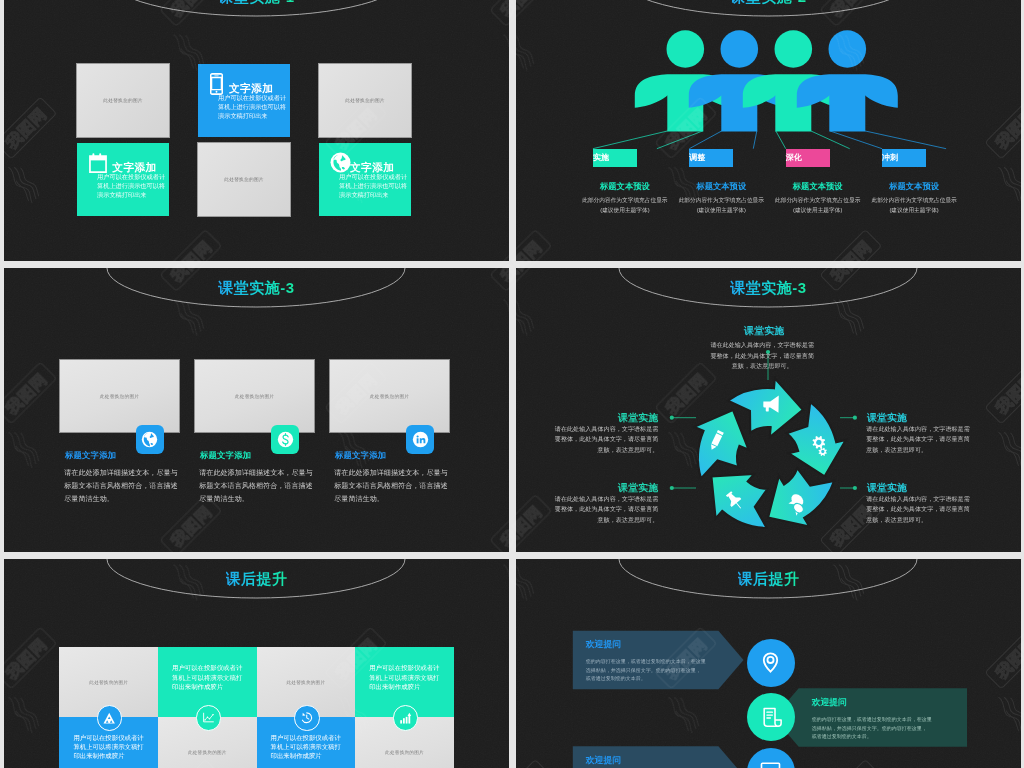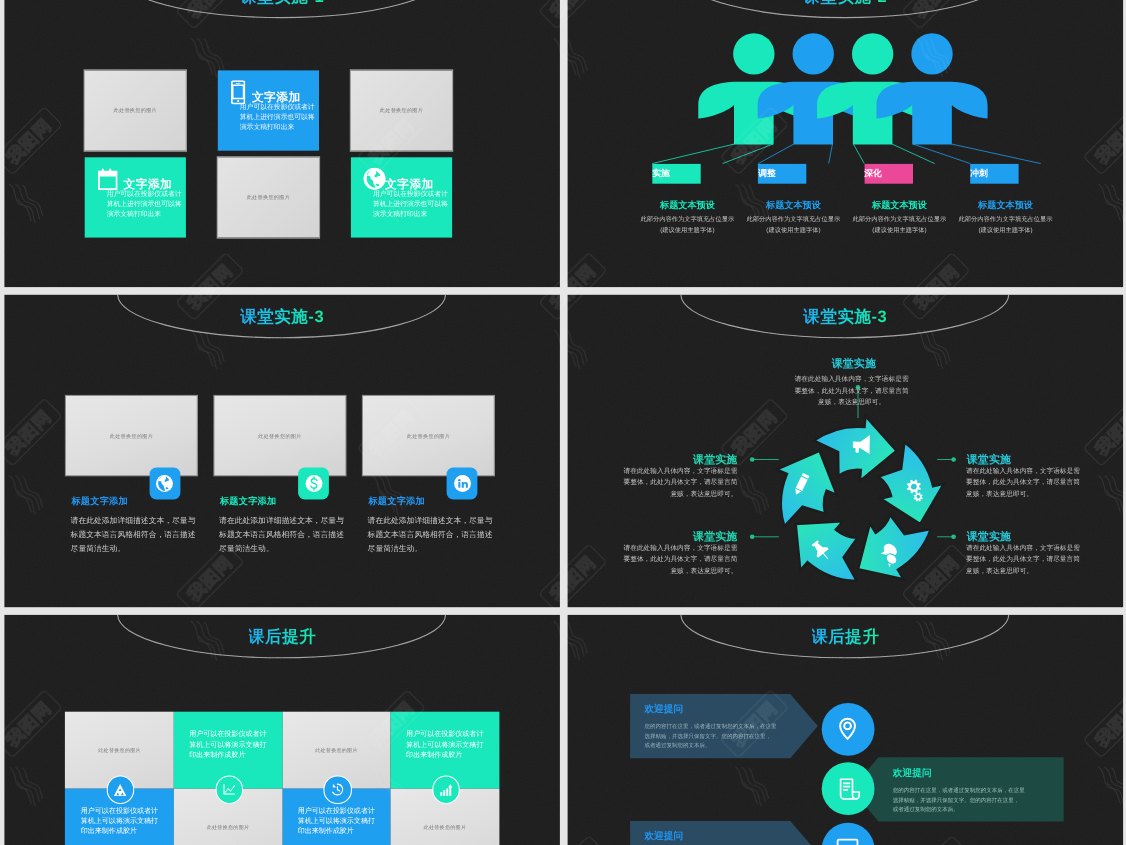--- a/index.html
+++ b/index.html
@@ -22,21 +22,21 @@
   .s5t.img{background:linear-gradient(160deg,#e8e8e8,#dedede 60%,#d6d6d6);}
   .s5t.img span{position:absolute;left:0;top:50%;width:100%;transform:translateY(-50%);
       text-align:center;font-size:4.6px;color:#7d7d7d;letter-spacing:.25px;}
   .s5t.gr{background:#18e8bb;}
   .s5t.bl{background:#1f9ff0;}
   .s5t p{position:absolute;left:14px;top:16px;width:72px;margin:0;font-size:6.4px;
       line-height:9.2px;color:#fff;white-space:pre-line;}
   .s5b{position:absolute;width:23.4px;height:23.4px;border-radius:50%;border:1.3px solid #fff;
       display:flex;align-items:center;justify-content:center;z-index:4;}
   
-  .s4{position:absolute;inset:0;z-index:3;margin-left:12px;}
+  .s4{position:absolute;inset:0;z-index:3;}
   .s4svg{position:absolute;left:0;top:0;width:505px;height:284px;}
   .s4head{position:absolute;font-size:9.9px;font-weight:bold;white-space:nowrap;letter-spacing:.2px;}
   .s4body{position:absolute;font-size:6.1px;line-height:10.7px;color:#c4c4c4;white-space:pre-line;}
   
   .s3 {position:absolute;inset:0;z-index:3;}
   .s3img{position:absolute;width:119px;height:72px;
      background:linear-gradient(160deg,#e7e7e7 0%,#dedede 55%,#d2d2d2 100%);
      box-shadow:0 0 0 1px rgba(255,255,255,.5);}
   .s3img span{position:absolute;left:0;top:50%;width:100%;transform:translateY(-50%);
      text-align:center;font-size:4.7px;color:#7d7d7d;letter-spacing:.25px;}

